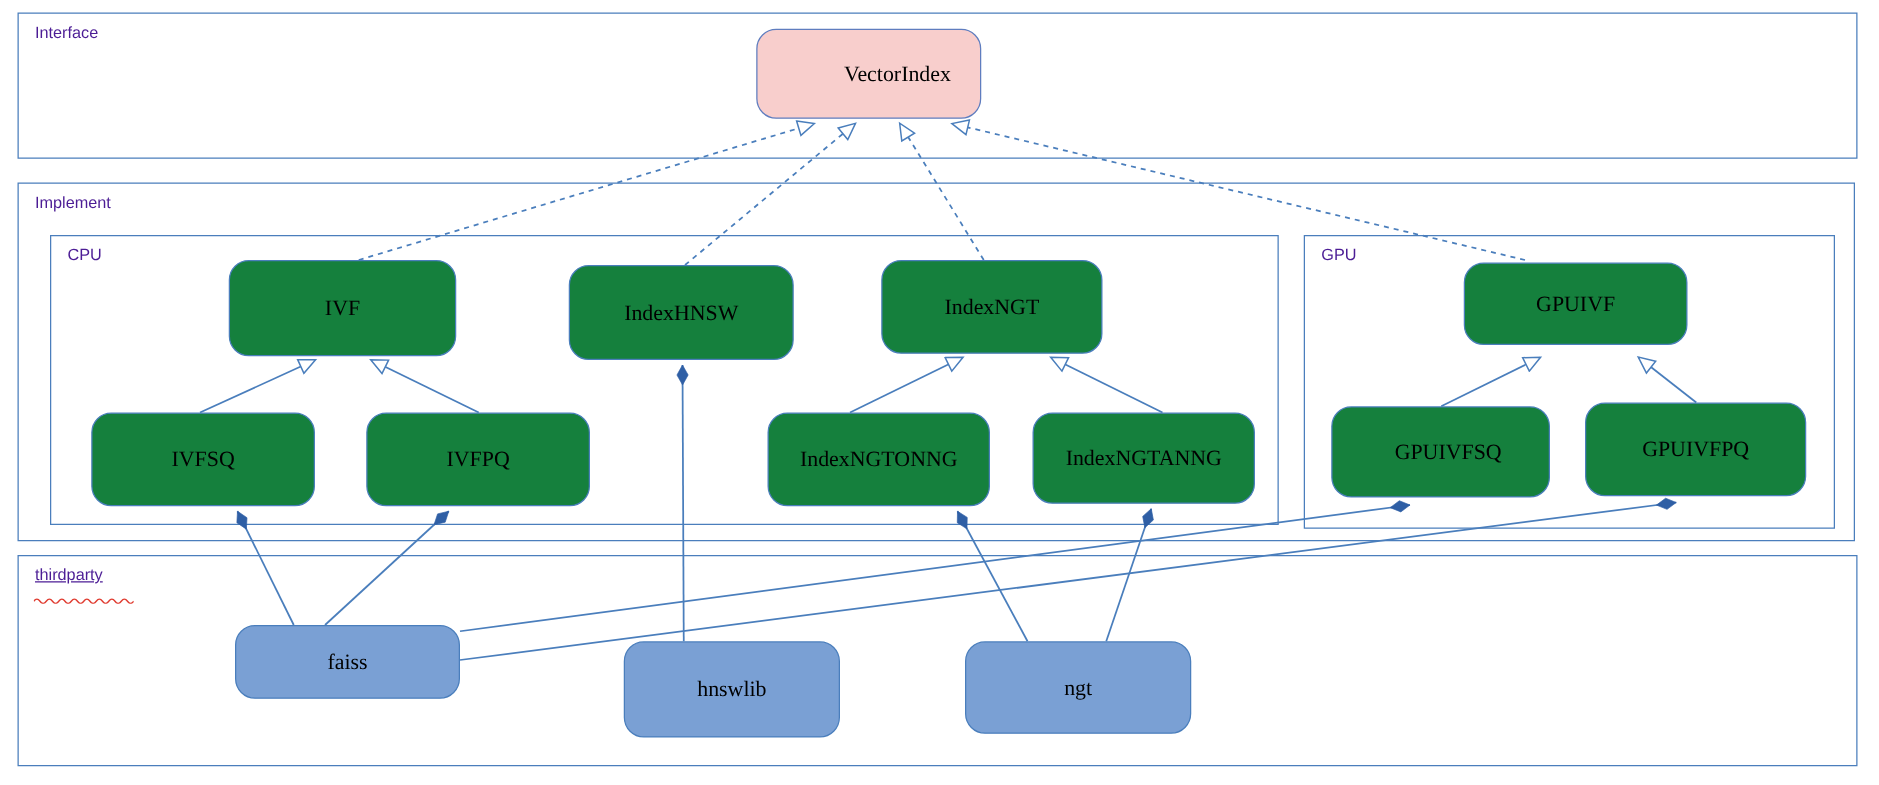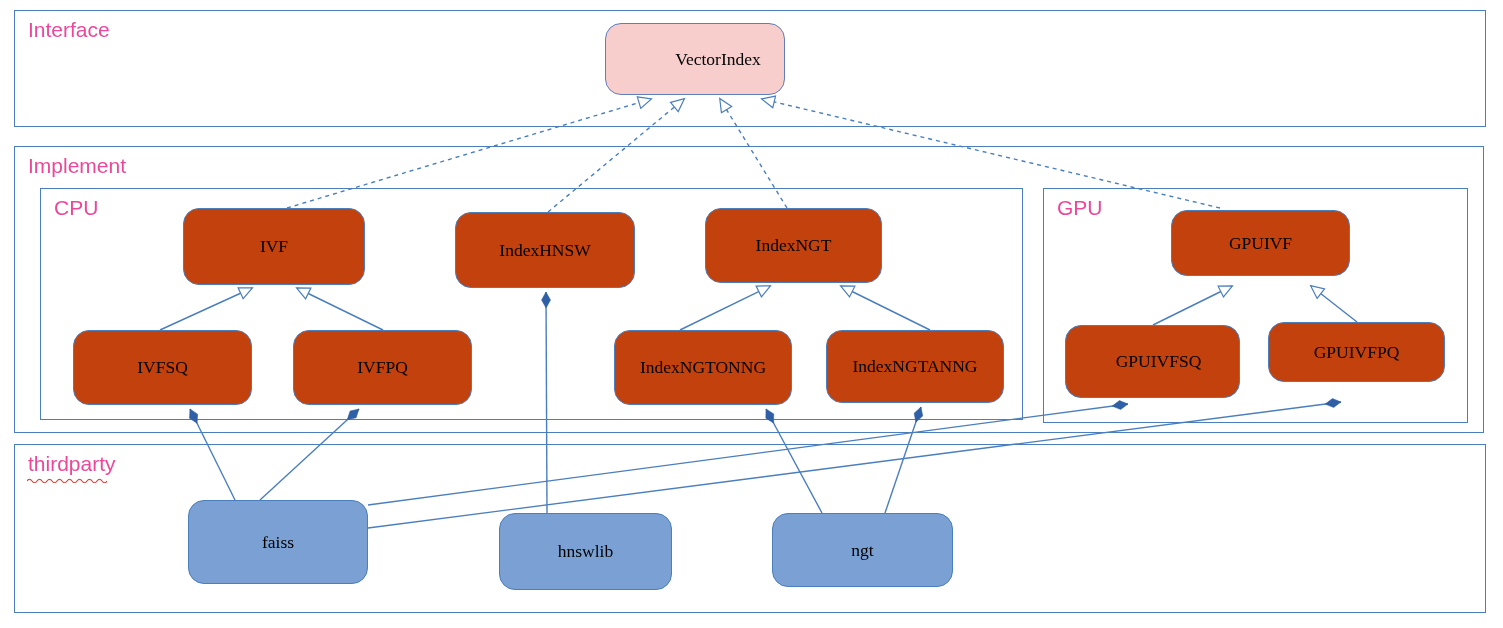--- a/index.html
+++ b/index.html
@@ -12,38 +12,38 @@
   }
   .container{
     position:absolute;
     border:1.6px solid #4a7ebc;
     background:transparent;
     box-sizing:border-box;
   }
   .container-label{
     position:absolute;
     top:7px;left:13px;
-    font-size:21px;
-    color:#ec4899;
+    font-size:13px;
+    color:#4c1d95;
     white-space:nowrap;
   }
-  .underlined{ }
+  .underlined{ text-decoration:underline; }
   .squiggle{ position:absolute; top:32px; left:12px; }
   .node{
     position:absolute;
     border:1.6px solid #4a7ebc;
     border-radius:16px;
     box-sizing:border-box;
     display:flex;align-items:center;justify-content:center;
     font-family:"Liberation Serif", serif;
     font-size:17.5px;
     color:#000;
     z-index:3;
   }
-  .node.green{ background:#c2410c; }
+  .node.green{ background:#15803d; }
   .node.pink{ background:#f8cecc; border-color:#5f7dbf; }
   .node.blue{ background:#7aa0d4; border-color:#4a7ebc; }
   #edges{
     position:absolute;top:0;left:0;z-index:2;
   }
   .edge{ stroke:#4a7ebc; stroke-width:1.4; fill:none; }
   .edge.dashed{ stroke-dasharray:4 4; }
 </style>
 </head>
 <body>
@@ -137,25 +137,25 @@
   </div>
 
   <div class="node green" style="left:826px;top:330px;width:178px;height:73px;">
     <span>IndexNGTANNG</span>
   </div>
 
   <div class="node green" style="left:1065px;top:325px;width:175px;height:73px;padding-left:12px;">
     <span>GPUIVFSQ</span>
   </div>
 
-  <div class="node green" style="left:1268px;top:322px;width:177px;height:60px;">
+  <div class="node green" style="left:1268px;top:322px;width:177px;height:75px;">
     <span>GPUIVFPQ</span>
   </div>
 
-  <div class="node blue" style="left:188px;top:500px;width:180px;height:84px;">
+  <div class="node blue" style="left:188px;top:500px;width:180px;height:59px;">
     <span>faiss</span>
   </div>
 
   <div class="node blue" style="left:499px;top:513px;width:173px;height:77px;">
     <span>hnswlib</span>
   </div>
 
   <div class="node blue" style="left:772px;top:513px;width:181px;height:74px;">
     <span>ngt</span>
   </div>

